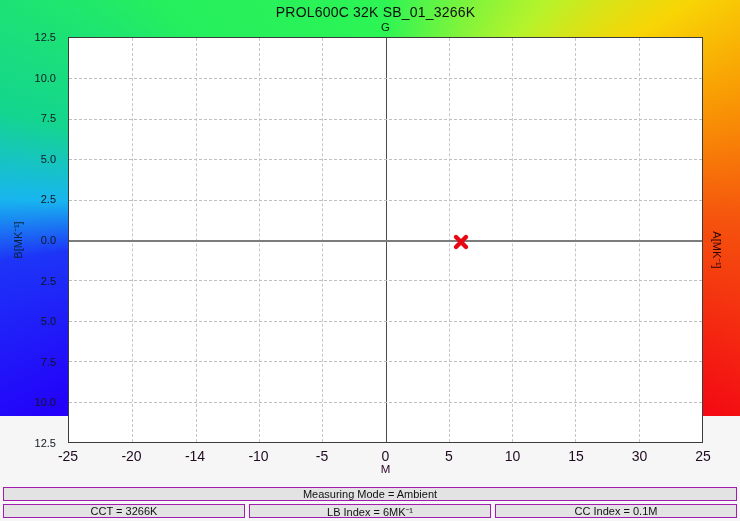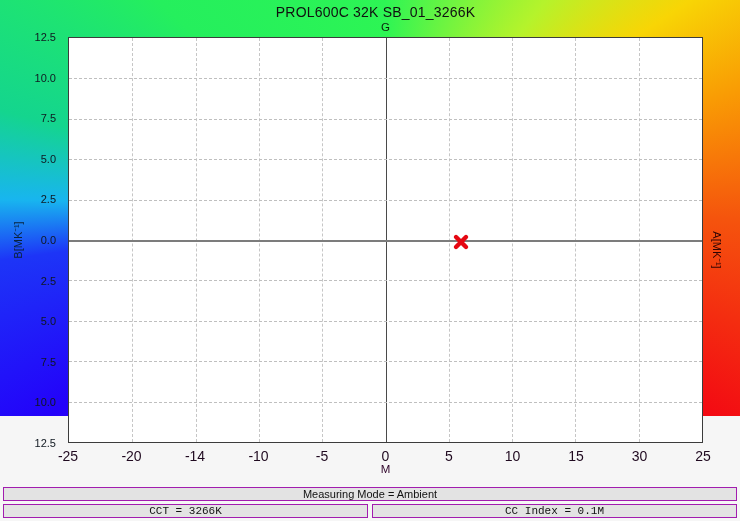--- a/index.html
+++ b/index.html
@@ -35,21 +35,21 @@
   .ytick { position:absolute; right:6px; transform:translateY(-50%); font-size:11px; color:#101820; }
   .x-ticks { position:absolute; left:68px; top:448px; width:635px; height:14px; }
   .xtick { position:absolute; transform:translateX(-50%); font-size:14px; color:#200a20; }
 
   
   .statusbar { position:absolute; left:0; top:484px; width:740px; height:37px; background:#f6f6f6; }
   .bar { background:#e3e3e3; border:1px solid #a21caf; font-size:11px; color:#111;
          display:flex; align-items:center; justify-content:center; }
   .bar.wide { position:absolute; left:3px; top:3px; width:734px; height:14px; }
   .bar-row { position:absolute; left:3px; top:20px; width:734px; height:14px;
-             display:flex; gap:4px;font-family:Liberation Mono, monospace; }
+             display:flex; gap:4px; }
   .bar-row .bar { flex:1 1 0; height:14px; }
 </style>
 </head>
 <body>
 
 <div class="screen">
 
   <div class="rainbow" id="rainbow" style="background: conic-gradient(at 52% 49.6%, rgb(45, 245, 84) 0deg, rgb(181, 243, 43) 38deg, rgb(248, 213, 5) 56deg, rgb(249, 155, 4) 72deg, rgb(245, 84, 13) 92deg, rgb(243, 7, 19) 124deg, rgb(241, 7, 94) 152deg, rgb(226, 14, 208) 180deg, rgb(141, 8, 237) 212deg, rgb(35, 1, 250) 238deg, rgb(29, 53, 247) 262deg, rgb(24, 181, 239) 271deg, rgb(20, 213, 142) 284deg, rgb(37, 239, 93) 312deg, rgb(45, 245, 84) 360deg);">
 
     <div class="chart-title">PROL600C 32K SB_01_3266K</div>
@@ -109,17 +109,18 @@
         <span class="xtick" style="left: 100%;">25</span>
       </div>
     <div class="axis-bottom">M</div>
 
   </div>
 
   <div class="statusbar">
     <div class="bar wide">Measuring Mode = Ambient</div>
     <div class="bar-row">
       <div class="bar">CCT = 3266K</div>
+      <div class="bar">LB Index = 6MK⁻¹</div>
       <div class="bar">CC Index = 0.1M</div>
     </div>
   </div>
 
 </div>
 
 </body></html>

